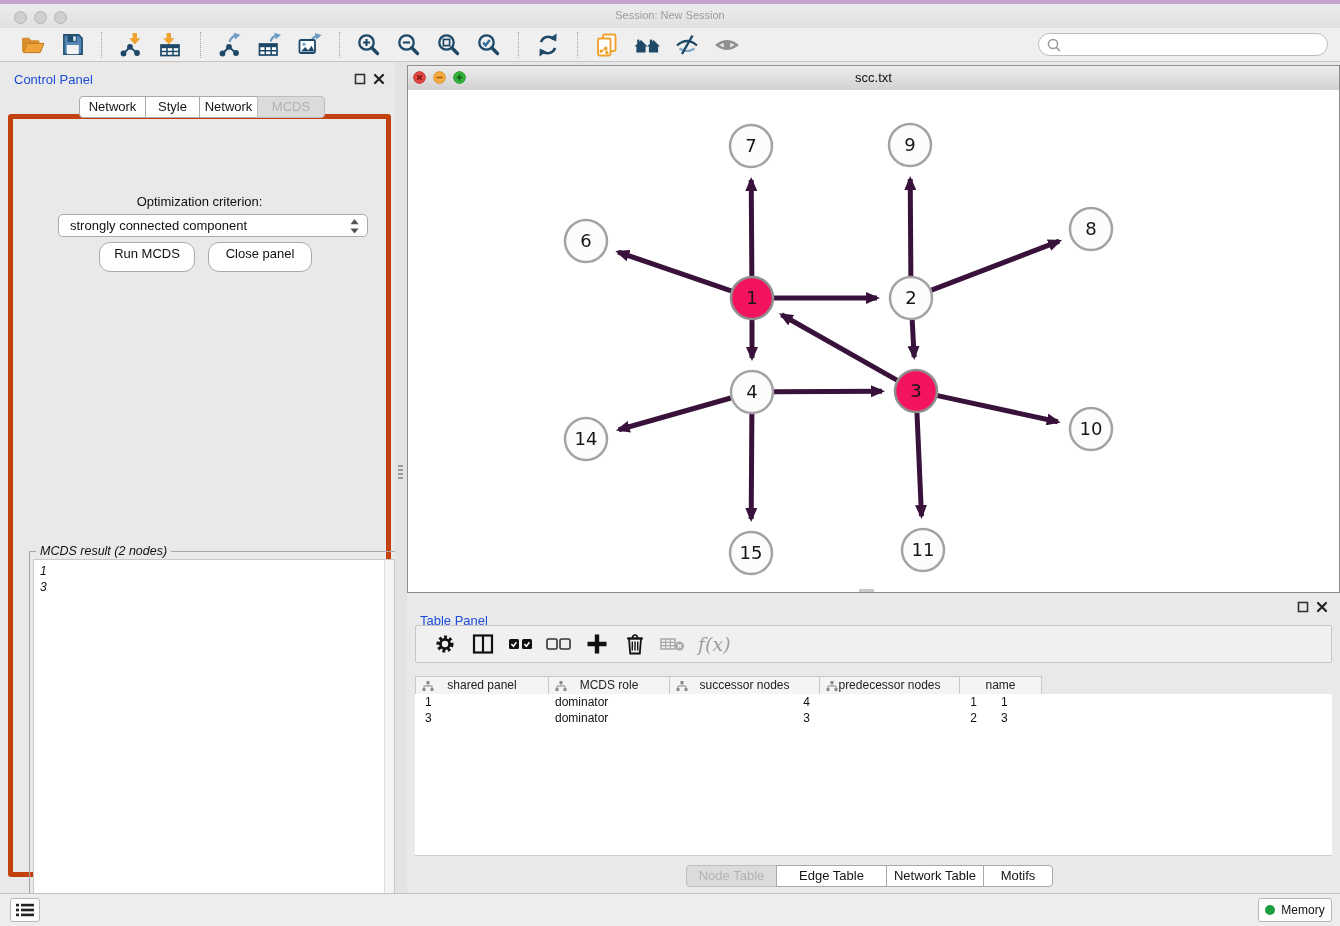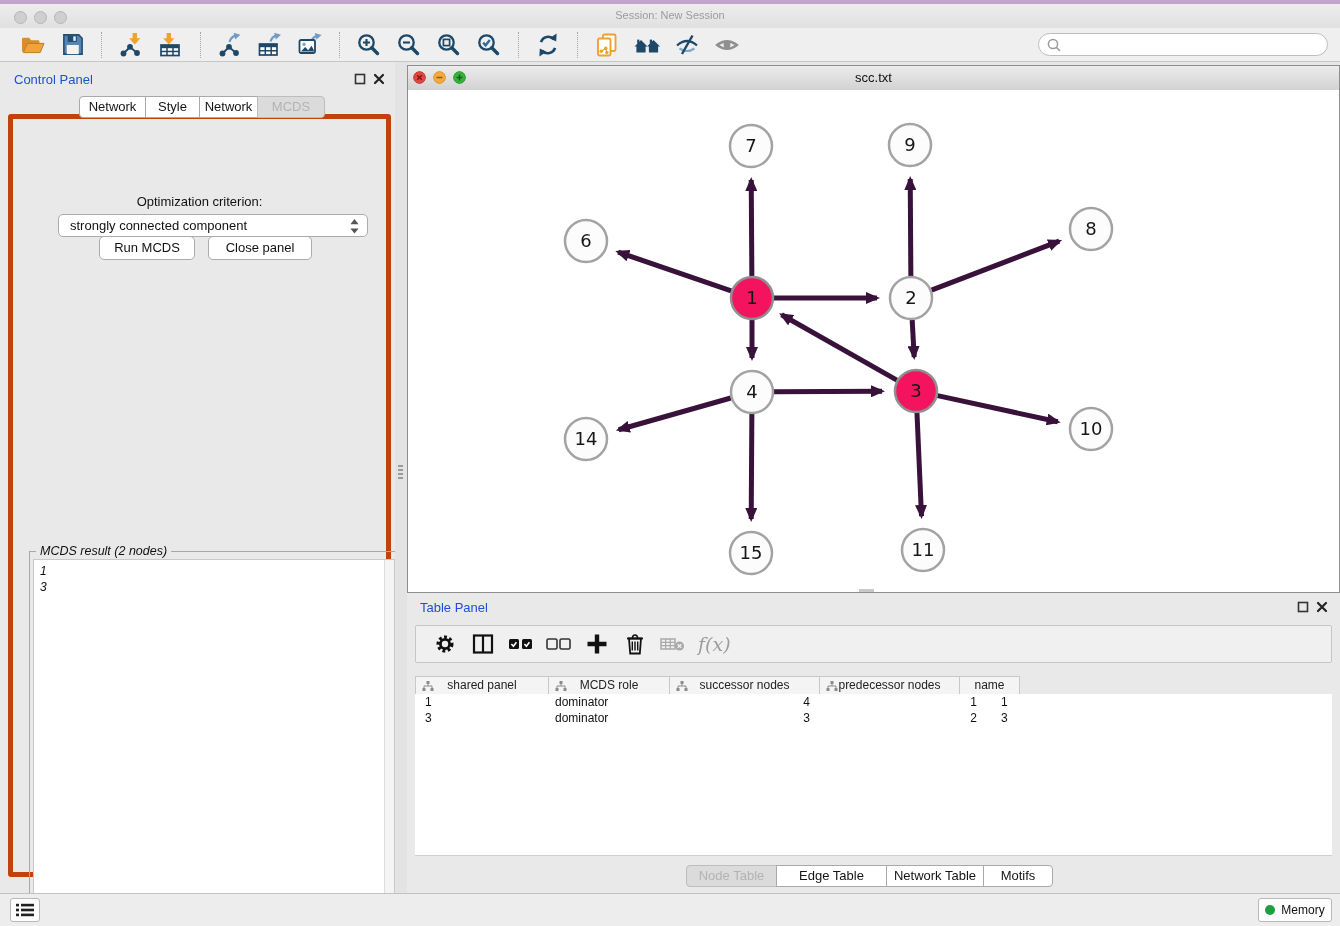--- a/index.html
+++ b/index.html
@@ -31,21 +31,21 @@
   .seg .tab:first-child{border-radius:4px 0 0 4px;margin-left:0;}
   .seg .tab:last-child{border-radius:0 4px 4px 0;}
   .seg .tab.selected{background:#DBDBDB;color:#B3B3B3;border-color:#BDBDBD;}
   .cp-content{position:absolute;left:8px;top:52px;width:383px;height:763px;background:#E9E9E9;
               border:5px solid #c2410c;border-radius:3px;box-sizing:border-box;}
   .opt-label{position:absolute;left:0;width:100%;top:75px;text-align:center;font-size:13px;color:#111;}
   .dropdown{position:absolute;left:45px;top:95px;width:310px;height:23px;background:#fff;
             border:1px solid #ABABAB;border-radius:5px;box-sizing:border-box;
             font-size:13px;color:#111;line-height:21px;padding-left:11px;}
   .dd-chevrons{position:absolute;right:8px;top:4px;}
-  .cp-btn{position:absolute;top:117px;height:24px;background:#fff;border:1px solid #ABABAB;border-radius:5px;
+  .cp-btn{position:absolute;top:123px;height:30px;background:#fff;border:1px solid #ABABAB;border-radius:11px;
           font-size:13px;color:#111;text-align:center;line-height:21px;box-sizing:border-box;}
   .fieldset{position:absolute;left:16px;top:432px;width:370px;height:374px;border:1px solid #A8A8A8;
             box-sizing:border-box;font-style:italic;}
   .fieldset .legend{position:absolute;top:-8px;left:6px;background:#E9E9E9;padding:0 4px;
                     font-size:12.5px;color:#111;}
   .fs-inner{position:absolute;left:3px;right:3px;top:7px;bottom:3px;background:#fff;border:1px solid #C9C9C9;}
   .fs-scroll{position:absolute;right:0;top:0;bottom:0;width:9px;background:#F4F4F4;border-left:1px solid #DDD;}
   .fs-item{font-size:12px;line-height:16px;padding:0 6px;color:#111;}
   .fs-inner .fs-item:first-child{padding-top:3px;}
   
@@ -344,21 +344,21 @@
           <circle cx="178" cy="349" r="21" fill="#FCFCFC" stroke="#A3A3A3" stroke-width="2.5"></circle>
           <text x="178" y="349" text-anchor="middle" dy="0.36em" font-size="18" fill="#161616" font-family="&quot;DejaVu Sans&quot;,sans-serif">14</text>
           <circle cx="343" cy="463" r="21" fill="#FCFCFC" stroke="#A3A3A3" stroke-width="2.5"></circle>
           <text x="343" y="463" text-anchor="middle" dy="0.36em" font-size="18" fill="#161616" font-family="&quot;DejaVu Sans&quot;,sans-serif">15</text>
         </svg>
       <div class="canvas-nub"></div>
     </div>
   </div>
 
   <div class="table-panel">
-    <div class="panel-title" style="left:13px;top:7px;">Table Panel</div>
+    <div class="panel-title" style="left:13px;top:20px;">Table Panel</div>
     <div class="panel-btns" style="right:12px;top:8px;">
       <svg width="12" height="12" viewBox="0 0 12 12">
         <rect x="1.5" y="1.5" width="9" height="9" fill="none" stroke="#333" stroke-width="1.6"></rect>
       </svg>
       <svg width="12" height="12" viewBox="0 0 12 12">
         <path d="M2 2 L10 10 M10 2 L2 10" stroke="#222" stroke-width="2.2" stroke-linecap="round"></path>
       </svg>
     </div>
     <div class="tp-toolbar">
       <div class="tp-icon">
@@ -441,21 +441,21 @@
       </div>
       <div class="th-cell" style="width:141px">
         <svg class="th-org" width="12" height="11" viewBox="0 0 12 11">
           <rect x="4.5" y="0" width="3" height="3" fill="#8A8A8A"></rect>
           <path d="M6 3 V5 M2 5 H10 M2 5 V7 M10 5 V7" stroke="#8A8A8A" fill="none"></path>
           <rect x="0.5" y="7" width="3" height="3" fill="#8A8A8A"></rect>
           <rect x="8.5" y="7" width="3" height="3" fill="#8A8A8A"></rect>
         </svg>
         <span>predecessor nodes</span>
       </div>
-      <div class="th-cell" style="width:61px">
+      <div class="th-cell" style="width:83px">
         <span>name</span>
       </div>
     </div>
 
     <div class="tbl-body">
       <div class="t-row">
         <div class="t-cell" style="width:134px;padding-left:10px;">1</div>
         <div class="t-cell" style="width:122px;padding-left:6px;">dominator</div>
         <div class="t-cell" style="width:151px;padding-right:12px;text-align:right;">4</div>
         <div class="t-cell" style="width:169px;padding-right:14px;text-align:right;">1</div>

